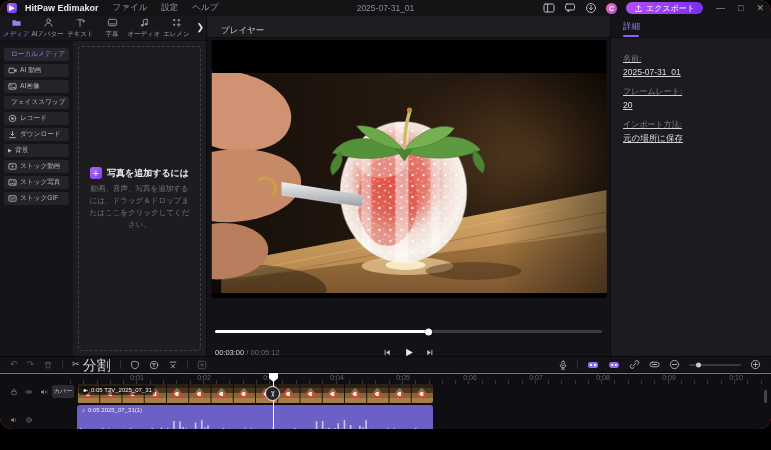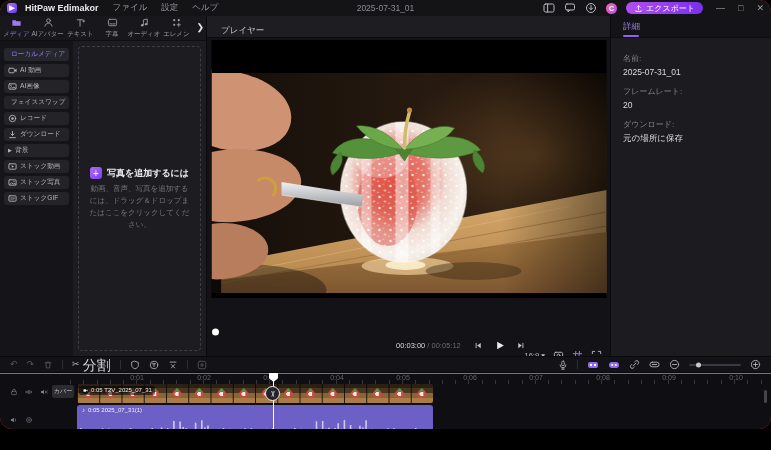--- a/index.html
+++ b/index.html
@@ -39,37 +39,37 @@
   .dz-head { display:flex; align-items:center; gap:5px; }
   .plus-box { width:12px; height:12px; border-radius:3px; background:linear-gradient(135deg,#b06cf5,#7a3ff0); color:#fff; font-size:10px; display:flex; align-items:center; justify-content:center; }
   .dz-title { font-size:9px; font-weight:bold; color:#ececf1; white-space:nowrap; }
   .dz-desc { margin-top:3px; font-size:7.5px; line-height:1.6; color:#75757e; text-align:center; }
 
   
   .player { flex:1; display:flex; flex-direction:column; background:#131317; border-right:1px solid #0a0a0d; min-width:0; }
   .player-header { height:22px; background:#1d1d22; border-bottom:1px solid #0d0d10; display:flex; align-items:flex-end; padding-left:14px; font-size:8.5px; color:#c9c9cf; }
   .player-view { flex:1; position:relative; }
   .preview { position:absolute; top:2px; left:50%; transform:translateX(-50%); }
-  .player-controls { height:26px; padding:0 8px 3px 8px; display:flex; flex-direction:row; justify-content:space-between; gap:4px; }
+  .player-controls { height:26px; padding:0 8px 3px 8px; display:flex; flex-direction:column; justify-content:flex-start; gap:4px; }
   .progress { position:relative; height:3px; border-radius:2px; background:#3a3a40; cursor:pointer; }
   .progress .fill { position:absolute; left:0; top:0; bottom:0; width:55%; background:#fff; border-radius:2px; }
   .progress .knob { position:absolute; left:55%; top:50%; width:7px; height:7px; border-radius:50%; background:#fff; transform:translate(-3px,-50%); box-shadow:0 0 2px rgba(0,0,0,.6); }
   .ctl-row { display:grid; grid-template-columns:1fr auto 1fr; align-items:center; height:14px; }
   .time { font-size:7.5px; color:#d8d8dc; white-space:nowrap; }
   .time .total { color:#6a6a72; }
   .transport { display:flex; align-items:center; gap:11px; color:#c5c5ca; }
   .view-opts { justify-self:end; display:flex; align-items:center; gap:8px; color:#b9b9c0; font-size:7.5px;margin-top:20px; }
   .view-opts .grid-ic { color:#9d7bf5; }
 
   
   .details { width:160px; background:#1b1b20; display:flex; flex-direction:column; }
   .det-tabbar { height:22px; background:#141418; border-bottom:1px solid #0d0d10; display:flex; }
   .det-tab { padding:0 12px; display:flex; align-items:center; font-size:8.5px; color:#a585f5; position:relative; cursor:pointer; }
   .det-tab::after { content:""; position:absolute; left:12px; bottom:0; width:16px; height:2px; background:#8d62f2; border-radius:1px; }
-  .det-body { padding:6px 12px; }
+  .det-body { padding:6px 12px;text-decoration:underline; }
   .det-label { margin-top:9px; font-size:8px; color:#85858d; }
   .det-value { margin-top:3px; font-size:8.5px; color:#dcdce0; }
 
   
   .tl-toolbar { position:absolute; top:356px; left:0; right:0; height:17px; background:#131317; border-top:1px solid #0a0a0d; border-bottom:1px solid #0a0a0d; display:flex; align-items:center; justify-content:space-between; padding:0 10px; z-index:20; }
   .tl-group { display:flex; align-items:center; gap:9px; }
   .tbtn { color:#b5b5bc; font-size:9px; line-height:1; display:flex; align-items:center; gap:3px; cursor:pointer; }
   .tbtn.dim { color:#55555c; }
   .tbtn .txt { font-size:14px; color:#d8d8dc; }
   .vdiv { width:1px; height:9px; background:#2e2e34; }
@@ -430,21 +430,21 @@
 
     <div class="details">
       <div class="det-tabbar">
         <div class="det-tab">詳細</div>
       </div>
       <div class="det-body">
         <div class="det-label">名前:</div>
         <div class="det-value">2025-07-31_01</div>
         <div class="det-label">フレームレート:</div>
         <div class="det-value">20</div>
-        <div class="det-label">ダウンロード:</div>
+        <div class="det-label">インポート方法:</div>
         <div class="det-value">元の場所に保存</div>
       </div>
     </div>
   </div>
 
   <div class="tl-toolbar">
     <div class="tl-group">
       <span class="tbtn dim">↶</span>
       <span class="tbtn dim">↷</span>
       <span class="tbtn dim">

